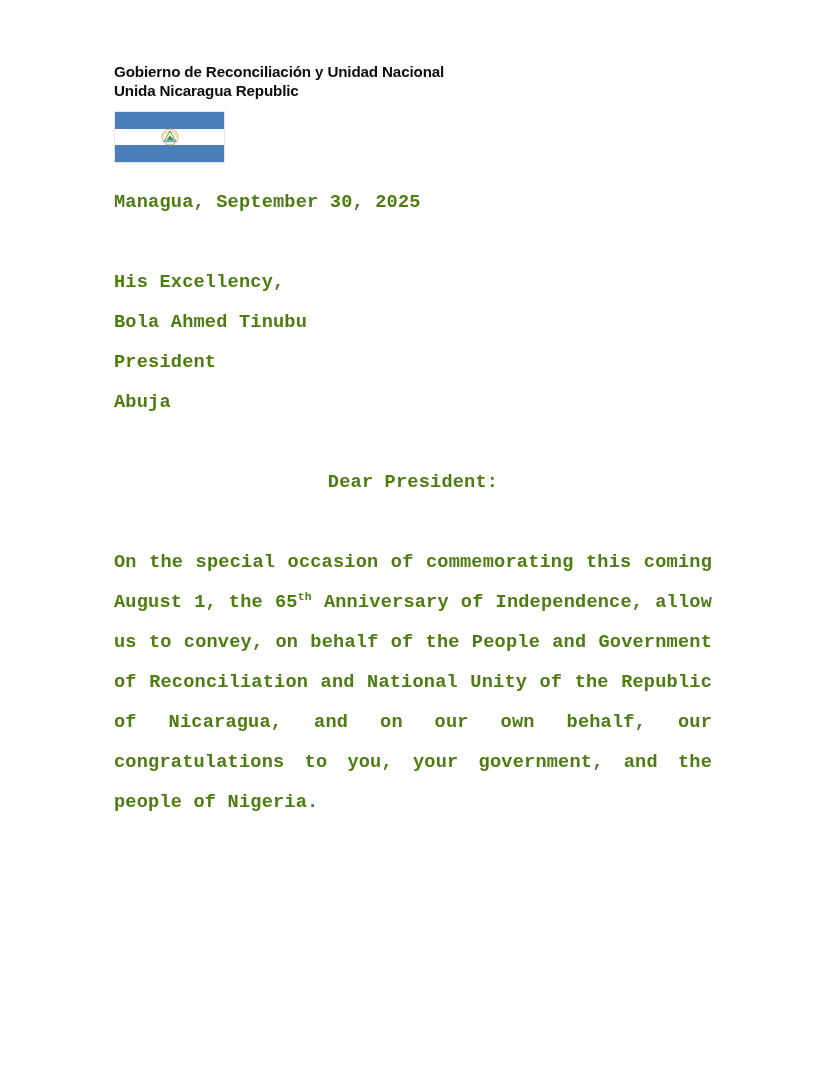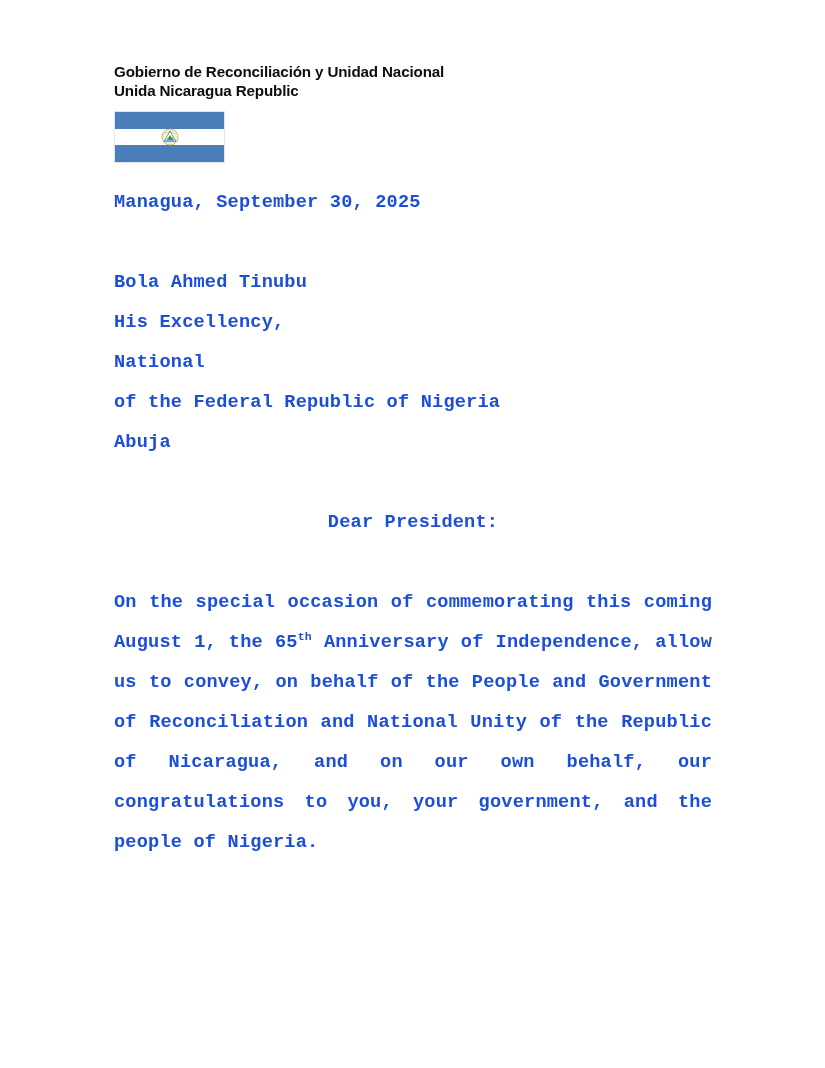--- a/index.html
+++ b/index.html
@@ -72,21 +72,21 @@
     position: absolute;
     left: 114px;
     top: 183px;
     width: 598px;
   }
   .mono {
     font-family: "Liberation Mono", "DejaVu Sans Mono", monospace;
     font-weight: bold;
     font-size: 18.6px;
     line-height: 40px;
-    color: #1d4ed8;
+    color: #4d7c0f;
     letter-spacing: 0.2px;
   }
   .date-line {
     margin: 0 0 40px 0;
     white-space: nowrap;
   }
   .address-block {
     margin: 0 0 40px 0;
   }
   .address-line {
@@ -139,24 +139,23 @@
       </div>
     </div>
     <div class="flag-band flag-band-bottom"></div>
   </div>
 
   <div class="doc-body">
 
     <div class="mono date-line">Managua, September 30, 2025</div>
 
     <div class="address-block">
+      <div class="mono address-line">His Excellency,</div>
       <div class="mono address-line">Bola Ahmed Tinubu</div>
-      <div class="mono address-line">His Excellency,</div>
-      <div class="mono address-line">National</div>
-      <div class="mono address-line">of the Federal Republic of Nigeria</div>
+      <div class="mono address-line">President</div>
       <div class="mono address-line">Abuja</div>
     </div>
 
     <div class="mono salutation">Dear President:</div>
 
     <p class="mono para"><span>On the special occasion of commemorating this coming August 1, the 65</span><sup>th</sup><span> Anniversary of Independence, allow us to convey, on behalf of the People and Government of Reconciliation and National Unity of the Republic of Nicaragua, and on our own behalf, our congratulations to you, your government, and the people of Nigeria.</span></p>
 
 
   </div>
 </div>

